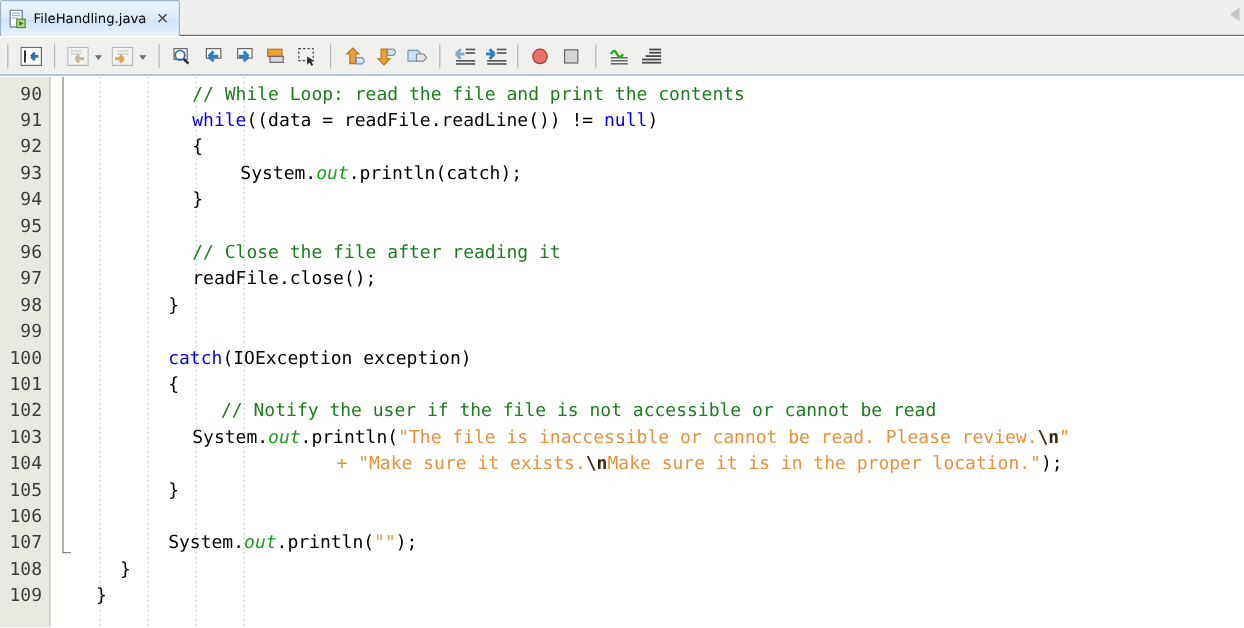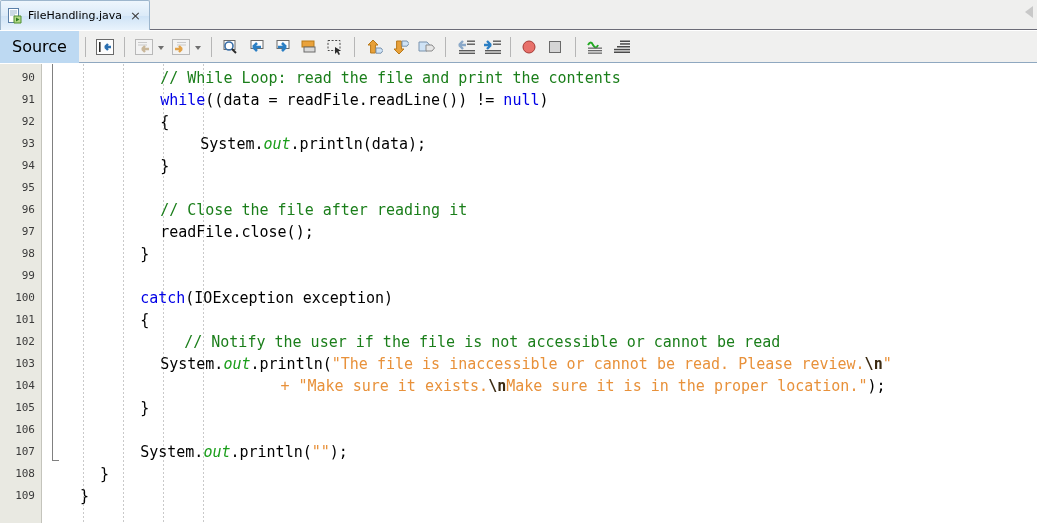--- a/index.html
+++ b/index.html
@@ -147,21 +147,21 @@
     position: absolute; top: 0;
     width: 1px; height: 459px;
     background-image: linear-gradient(to bottom, #c9c9c9 50%, transparent 50%);
     background-size: 1px 4px;
   }
 
   .ln {
     position: absolute;
     right: 6px;
     font-family: "DejaVu Sans Mono", monospace;
-    font-size: 11px;
+    font-size: 15px;
     color: #3b3b3b;
     line-height: 22px;
     height: 22px;
   }
   .code {
     position: absolute;
     left: 0;
     white-space: pre;
     font-family: "DejaVu Sans Mono", monospace;
     font-size: 15px;
@@ -196,23 +196,20 @@
           <path d="M9 9.5 l3.5 2 l-3.5 2 z" fill="#2f7d1f"></path>
         </svg>
       </span>
       <span class="tab-label">FileHandling.java</span>
       <span class="tab-close">×</span>
     </div>
     <div class="tab-scroll-arrow"></div>
   </div>
 
   <div class="toolbar">
-    <div class="vtab selected">
-      <span>Source</span>
-    </div>
 
     <div class="tb-sep"></div>
 
     <span class="tb-btn">
       <svg class="icn" width="18" height="16" viewBox="0 0 18 16">
         <rect x="0.5" y="0.5" width="17" height="15" fill="#fdfdfd" stroke="#6a6a6a"></rect>
         <rect x="3" y="3" width="1.6" height="10" fill="#2b2b2b"></rect>
         <path d="M15 8 l-6 0 m0 0 l3 -3 m-3 3 l3 3" stroke="#2b6fb0" stroke-width="2.4" fill="none"></path>
       </svg>
     </span>
@@ -386,21 +383,21 @@
         <div class="fold-foot" style="top: 396px;"></div>
       </div>
     <div class="codearea" id="codearea">
         <div class="iguide" style="left: 23px;"></div>
         <div class="iguide" style="left: 63px;"></div>
         <div class="iguide" style="left: 103px;"></div>
         <div class="iguide" style="left: 143px;"></div>
         <div class="code" style="top: 3px; left: 100.2px;"><span class="cm">// While Loop: read the file and print the contents</span></div>
         <div class="code" style="top: 25px; left: 100.2px;"><span class="k">while</span><span class="pl">((data = readFile.readLine()) != </span><span class="k">null</span><span class="pl">)</span></div>
         <div class="code" style="top: 47px; left: 100.2px;"><span class="pl">{</span></div>
-        <div class="code" style="top: 69px; left: 140.28px;"><span class="pl">System.</span><span class="fi">out</span><span class="pl">.println(data);</span></div>
+        <div class="code" style="top: 69px; left: 140.28px;"><span class="pl">System.</span><span class="fi">out</span><span class="pl">.println(catch);</span></div>
         <div class="code" style="top: 91px; left: 100.2px;"><span class="pl">}</span></div>
         <div class="code" style="top: 113px; left: 0px;"></div>
         <div class="code" style="top: 135px; left: 100.2px;"><span class="cm">// Close the file after reading it</span></div>
         <div class="code" style="top: 157px; left: 100.2px;"><span class="pl">readFile.close();</span></div>
         <div class="code" style="top: 179px; left: 80.16px;"><span class="pl">}</span></div>
         <div class="code" style="top: 201px; left: 0px;"></div>
         <div class="code" style="top: 223px; left: 80.16px;"><span class="k">catch</span><span class="pl">(IOException exception)</span></div>
         <div class="code" style="top: 245px; left: 80.16px;"><span class="pl">{</span></div>
         <div class="code" style="top: 267px; left: 100.2px; margin-left: 24px;"><span class="cm">// Notify the user if the file is not accessible or cannot be read</span></div>
         <div class="code" style="top: 289px; left: 100.2px;"><span class="pl">System.</span><span class="fi">out</span><span class="pl">.println(</span><span class="st">"The file is inaccessible or cannot be read. Please review.</span><span class="esc">\n</span><span class="st">"</span></div>

